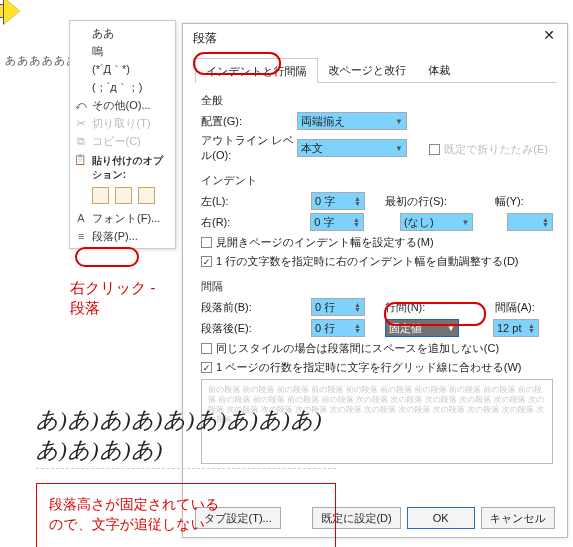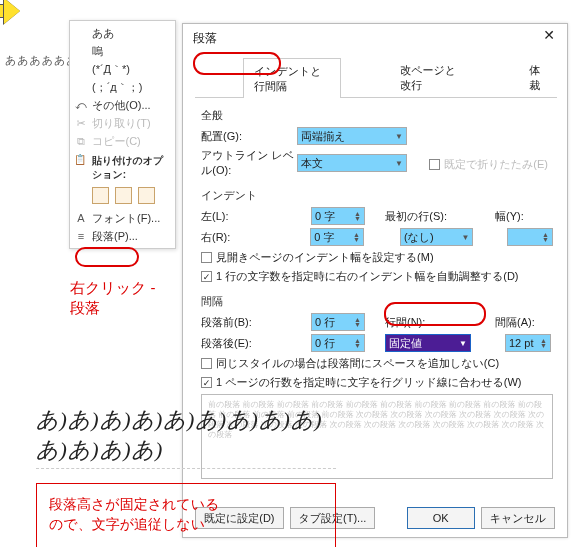--- a/index.html
+++ b/index.html
@@ -22,41 +22,41 @@
   .ar2 { left:372px; top:355px; }
   .arbody{position:absolute;width:26px;height:14px;background:#ffe12e;border:1px solid #555;}
   .arhead{position:absolute;width:0;height:0;border-top:13px solid transparent;border-bottom:13px solid transparent;border-left:16px solid #ffe12e;}
   .arhead:after{content:"";position:absolute;left:-17px;top:-14px;width:0;height:0;border-top:14px solid transparent;border-bottom:14px solid transparent;border-left:17px solid #555;z-index:-1;}
 
   
   .dlg { position:absolute; left:182px; top:23px; width:386px; height:515px; background:#fff; border:1px solid #bbb; box-shadow:0 0 3px rgba(0,0,0,.15);}
   .dlg-title { height:27px; padding:6px 8px 0 10px; font-size:12px; position:relative;}
   .dlg-x { position:absolute; right:6px; top:3px; width:24px; text-align:center; font-size:14px;}
   .tabs { margin:6px 10px 0 12px; border-bottom:1px solid #ccc; display:flex;}
-  .tab { padding:5px 10px 4px; font-size:11px; border:1px solid transparent; border-bottom:none;margin-left:48px; }
+  .tab { padding:5px 10px 4px; font-size:11px; border:1px solid transparent; border-bottom:none; }
   .tab.act { border-color:#ccc; background:#fff; position:relative; top:1px;}
   .ring2 { position:absolute; left:193px; top:52px; width:88px; height:23px; border:2px solid #d00; border-radius:11px; pointer-events:none;}
 
   .sect { margin:10px 14px 0 18px; }
   .sect-h { font-size:11px; color:#333; margin-bottom:4px;}
   .row { display:flex; align-items:center; margin:3px 0;}
   .lab { width:96px; }
   .sel,.spin,.txt { border:1px solid #aaa; background:#7dd3fc; height:18px; display:flex; align-items:center; padding:0 3px; }
   .sel{ width:110px; justify-content:space-between;}
   .sel.sm{width:74px;margin-left:16px;}
   .dd{font-size:8px;color:#555;}
   .spin{width:54px;justify-content:space-between;}
   .spin .sv{flex:1;}
   .spin .sp{display:flex;flex-direction:column;line-height:5px;font-size:7px;margin-left:2px;color:#555;}
   .chk{border:1px solid #888;width:11px;height:11px;display:inline-flex;align-items:center;justify-content:center;font-size:9px;margin-right:4px;}
   .chkline{display:flex;align-items:center;margin:4px 0 2px 0;}
   .gap{width:22px;}
   .col2lab{width:70px;}
   .ring3{position:absolute;left:384px;top:302px;width:102px;height:24px;border:2px solid #d00;border-radius:11px;pointer-events:none;}
-  .hi-sel{background:#4c1d95;color:#fff;border:1px solid #1a62c7;width:86px;height:18px;display:flex;align-items:center;justify-content:space-between;padding:0 3px;}
+  .hi-sel{background:#737373;color:#fff;border:1px solid #1a62c7;width:74px;height:18px;display:flex;align-items:center;justify-content:space-between;padding:0 3px;}
 
   .prev{margin:4px 14px 0 18px;}
   .prev-box{border:1px solid #bbb;height:85px;padding:5px 6px;overflow:hidden;position:relative;}
   .prev-gray{color:#c6c6c6;font-size:8px;line-height:1.25;display:block;}
   .btns{position:absolute;left:0;right:0;bottom:8px;display:flex;justify-content:flex-end;gap:6px;padding:0 12px;}
   .btn{border:1px solid #aaa;background:#f4f4f4;height:22px;min-width:68px;padding:0 8px;display:flex;align-items:center;justify-content:center;}
   .btn.left{margin-right:auto;}
 
   
   .ex{position:absolute;left:36px;top:405px;width:300px;}
@@ -243,22 +243,22 @@
       </div>
   </div>
 
   <div class="prev">
     <div class="prev-box">
       <span class="prev-gray">前の段落 前の段落 前の段落 前の段落 前の段落 前の段落 前の段落 前の段落 前の段落 前の段落 前の段落 前の段落 前の段落 前の段落 次の段落 次の段落 次の段落 次の段落 次の段落 次の段落 次の段落 次の段落 次の段落 次の段落 次の段落 次の段落 次の段落 次の段落 次の段落 次の段落</span>
     </div>
   </div>
 
   <div class="btns">
+    <div class="btn left">タブ設定(T)...</div>
     <div class="btn">既定に設定(D)</div>
-    <div class="btn left">タブ設定(T)...</div>
     <div class="btn" style="border-color:#2b6fb3">OK</div>
     <div class="btn">キャンセル</div>
   </div>
 </div>
 
 <div class="ring2"></div>
 <div class="ring3"></div>
 
 <div class="ex">
   <div class="ex-letters">あ)あ)あ)あ)あ)あ)あ)あ)あ)あ)あ)あ)あ)</div>

